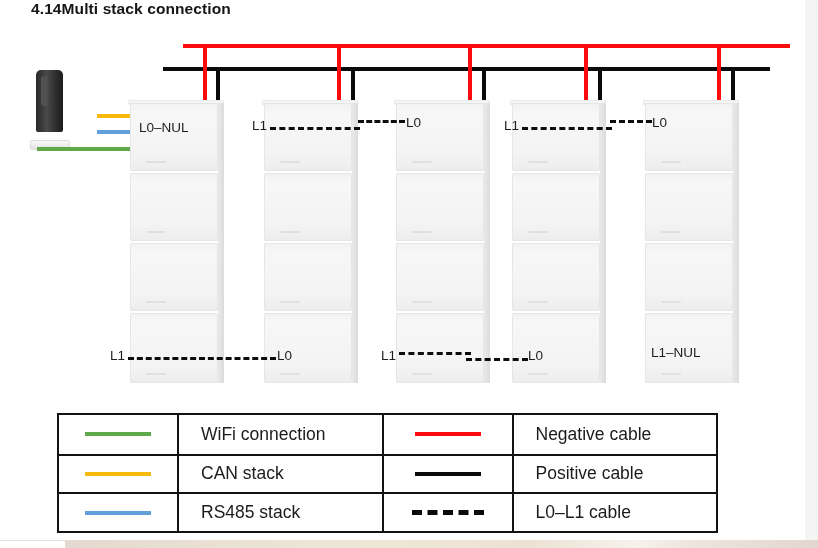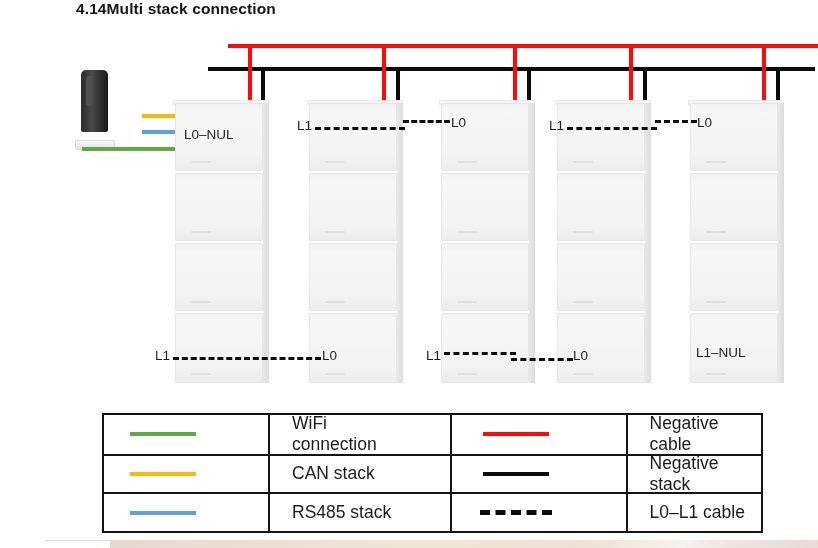--- a/index.html
+++ b/index.html
@@ -3,21 +3,21 @@
 <meta charset="utf-8">
 <style>
   html,body{margin:0;padding:0;}
   body{
     width:818px;height:548px;
     background:#ffffff;
     font-family:"Liberation Sans", sans-serif;
     overflow:hidden;
     position:relative;
   }
-  .page{position:absolute;inset:0;background:#fff;margin-left:45px;}
+  .page{position:absolute;inset:0;background:#fff;}
 
   
   .right-band{position:absolute;left:805px;top:0;width:13px;height:540px;background:#f4f4f4;}
   
   .bottom-strip-left{position:absolute;left:0;top:540px;width:65px;height:8px;background:#ffffff;border-top:1px solid #e3ddd6;}
   .bottom-strip{position:absolute;left:65px;top:540px;width:753px;height:8px;
     background:linear-gradient(to right,#e4d9d0 0%,#e9e0d3 18%,#efe7d6 42%,#ece2d4 62%,#f6f2ec 76%,#efe6e0 82%,#e2d6d0 100%);}
 
   
   .title{position:absolute;left:31px;top:0px;font-size:15.5px;font-weight:bold;color:#161616;letter-spacing:.1px;}
@@ -62,21 +62,21 @@
     border-radius:5px 5px 2px 2px;}
   .dongle-body:after{content:"";position:absolute;left:5px;top:6px;width:8px;height:30px;
     background:linear-gradient(to right,rgba(255,255,255,.13),rgba(255,255,255,0));border-radius:3px;}
   .dongle-neck{position:absolute;left:39px;top:130px;width:21px;height:13px;
     background:repeating-linear-gradient(to bottom,#ararar 0 0,#2d2d2d 0 2px,#1d1d1d 2px 4px);
     border-radius:2px;}
   .dongle-shadow{position:absolute;left:28px;top:66px;width:44px;height:84px;background:#f3f3f3;border-radius:3px;z-index:-1;}
 
   
   .legend{position:absolute;left:57px;top:413px;width:661px;height:120px;border:2.5px solid #131313;box-sizing:border-box;}
-  .lrow{display:flex;height:33.3%;box-sizing:border-box;gap:46px;}
+  .lrow{display:flex;height:33.3%;box-sizing:border-box;}
   .lrow + .lrow{border-top:2.5px solid #131313;}
   .lcell-swatch{width:118px;display:flex;align-items:center;justify-content:center;box-sizing:border-box;}
   .lcell-text{flex:1;display:flex;align-items:center;padding-left:22px;box-sizing:border-box;border-left:2.5px solid #131313;
     font-size:17.5px;color:#1b1b1b;}
   .lcell-swatch.second{border-left:2.5px solid #131313;width:130px;}
   .sw{width:66px;height:0;}
   .sw-green{border-top:4px solid #5fa94a;}
   .sw-yellow{border-top:4px solid #f5ba0c;}
   .sw-blue{border-top:4px solid #62a0dc;}
   .sw-red{border-top:4px solid #fb0b0b;}
@@ -155,21 +155,21 @@
     </div>
     <div class="stack" style="left:645px;">
       <div class="cap"></div>
       <div class="mod" style="top:0px;height:68px;"></div>
       <div class="mod" style="top:70px;height:68px;"></div>
       <div class="mod" style="top:140px;height:68px;"></div>
       <div class="mod" style="top:210px;height:70px;"></div>
       <div class="side"></div>
     </div>
 
-    <div class="lbl" style="left:139px;top:127px;">L0–NUL</div>
+    <div class="lbl" style="left:139px;top:120px;">L0–NUL</div>
     <div class="lbl" style="left:252px;top:118px;">L1</div>
     <div class="lbl" style="left:406px;top:115px;">L0</div>
     <div class="lbl" style="left:504px;top:118px;">L1</div>
     <div class="lbl" style="left:652px;top:115px;">L0</div>
 
     <div class="dash" style="left:270px;top:127px;width:90px;"></div>
     <div class="dash" style="left:358px;top:120px;width:47px;"></div>
 
     <div class="dash" style="left:522px;top:127px;width:90px;"></div>
     <div class="dash" style="left:610px;top:120px;width:42px;"></div>
@@ -201,21 +201,21 @@
     </div>
 
     <div class="lrow">
       <div class="lcell-swatch">
           <div class="sw sw-yellow"></div>
         </div>
       <div class="lcell-text">CAN stack</div>
       <div class="lcell-swatch second">
           <div class="sw sw-black"></div>
         </div>
-      <div class="lcell-text">Negative stack</div>
+      <div class="lcell-text">Positive cable</div>
     </div>
 
     <div class="lrow">
       <div class="lcell-swatch">
           <div class="sw sw-blue"></div>
         </div>
       <div class="lcell-text">RS485 stack</div>
       <div class="lcell-swatch second">
           <div class="sw sw-dash"></div>
         </div>

